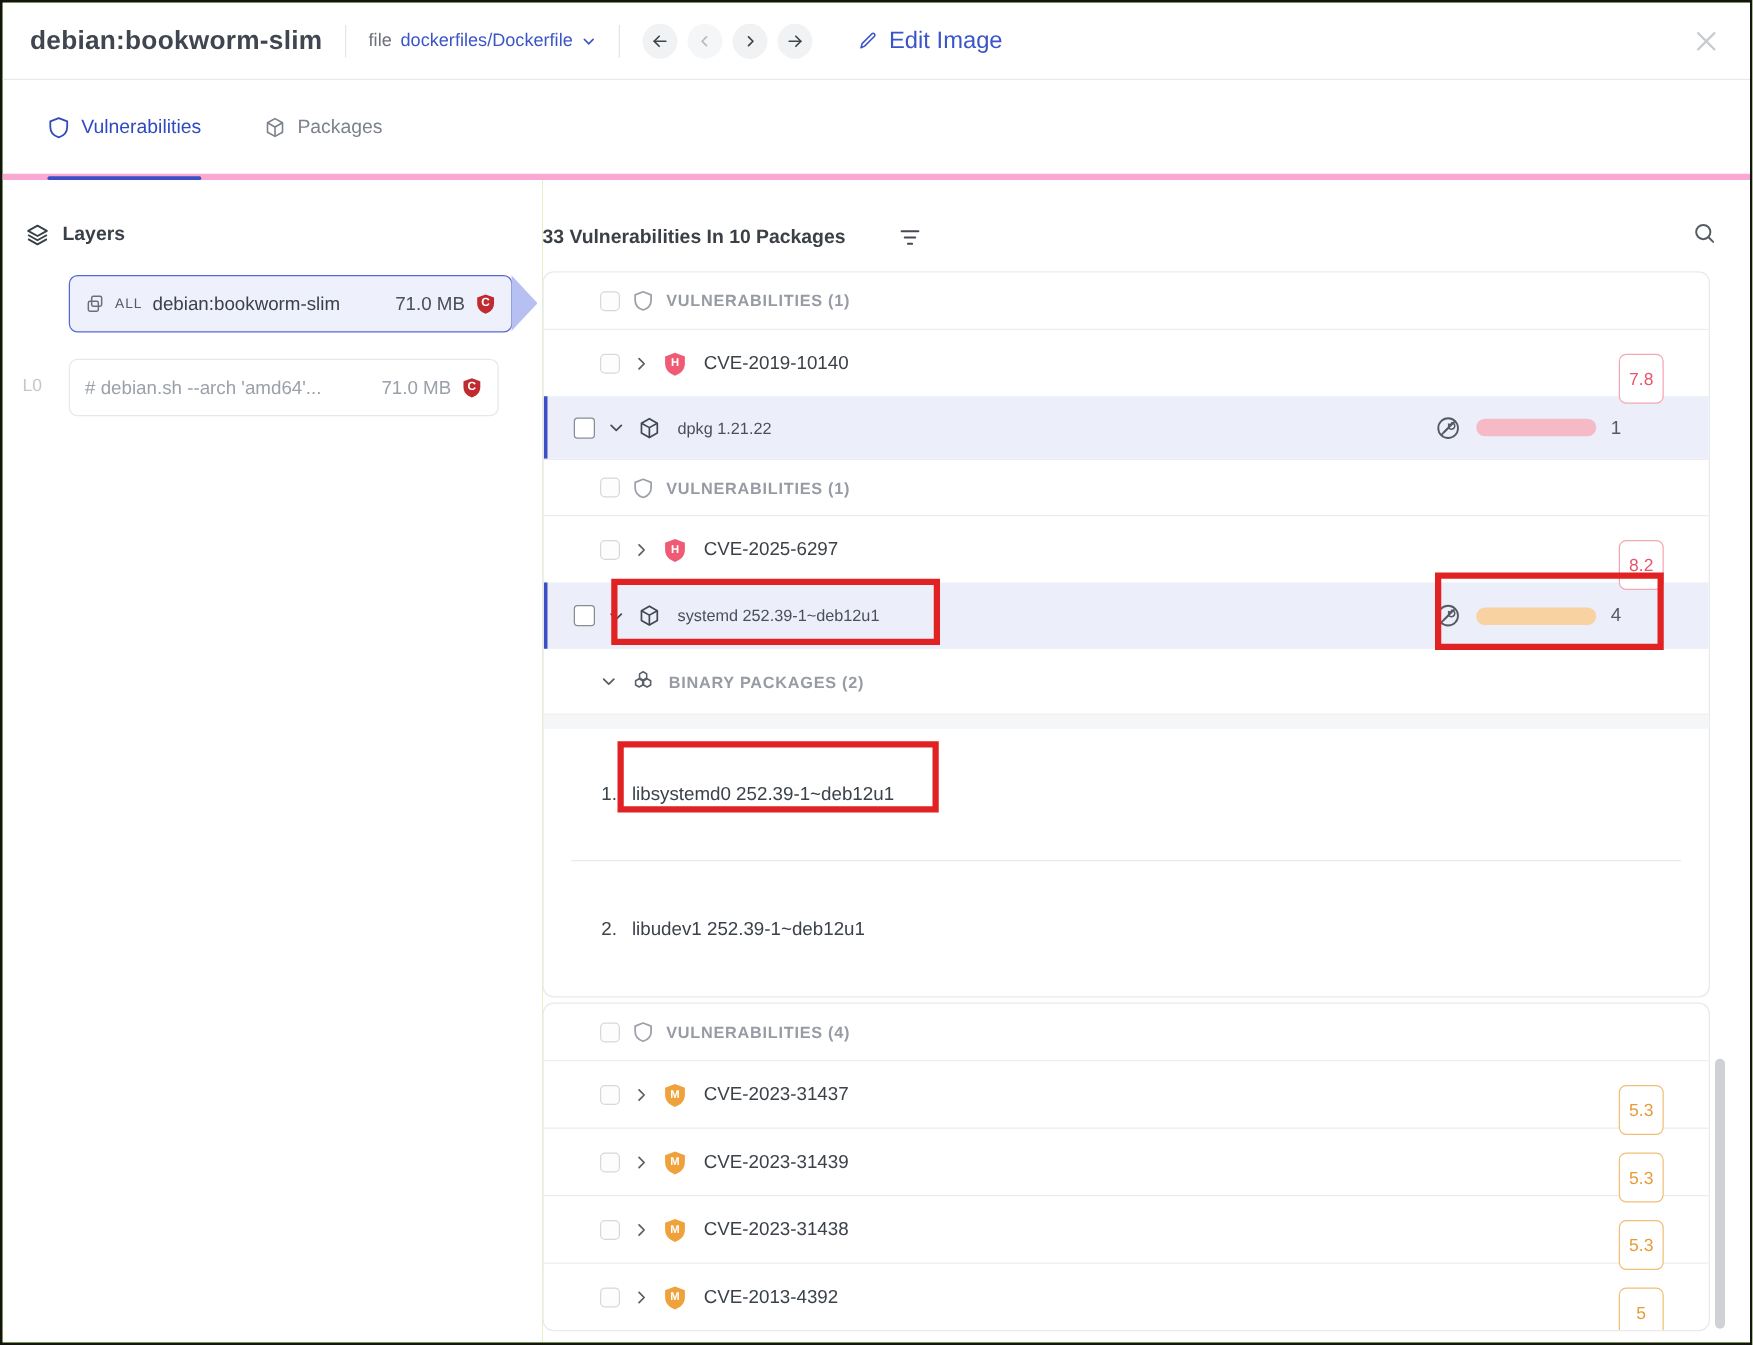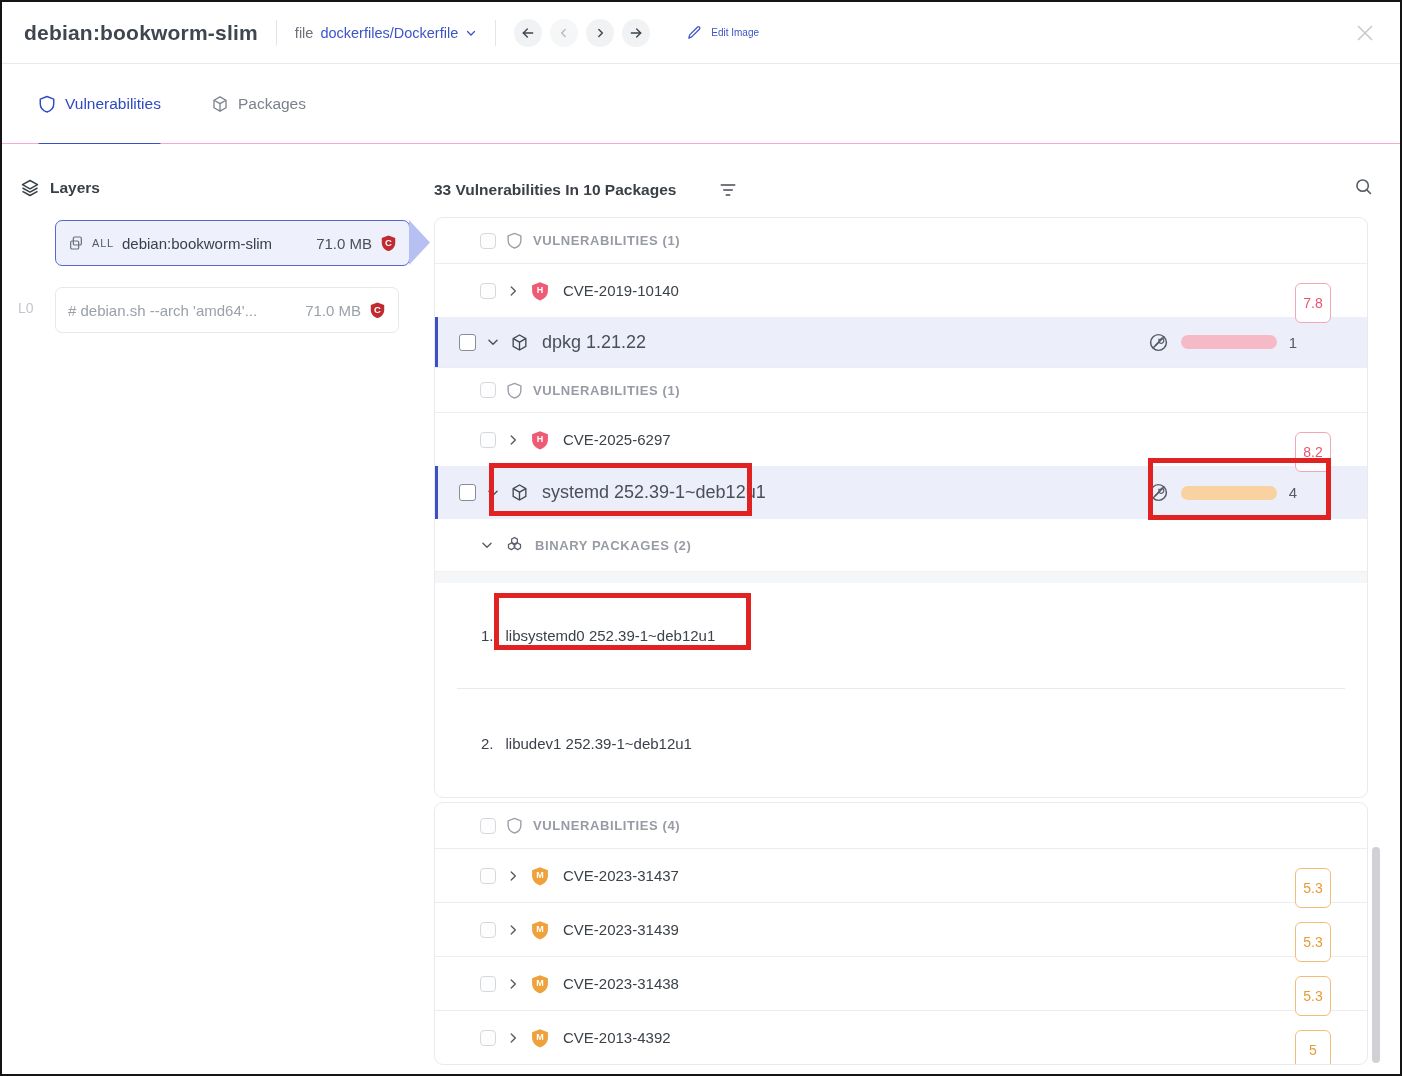--- a/index.html
+++ b/index.html
@@ -15,25 +15,25 @@
   .app-title{ font-size:21px; font-weight:700; color:#3f4650; letter-spacing:.2px; }
   .vsep{ width:1px; height:26px; background:#e3e5e9; margin:0 18px; }
   .file-select{ display:flex; align-items:center; gap:7px; cursor:pointer; }
   .file-label{ font-size:14.5px; color:#6b7079; }
   .file-value{ font-size:14.5px; color:#3b55c7; font-weight:500; }
   .navs{ display:flex; gap:8px; align-items:center; }
   .navbtn{ width:28px; height:28px; border-radius:50%; background:#f1f2f4; display:flex;
            align-items:center; justify-content:center; cursor:pointer; }
   .navbtn.disabled{ background:#f5f6f7; }
   .edit-image{ display:flex; align-items:center; gap:8px; margin-left:36px; cursor:pointer; }
-  .edit-image span{ color:#3b55c7; font-size:10px; }
+  .edit-image span{ color:#3b55c7; font-size:19px; }
   .close-x{ margin-left:auto; cursor:pointer; }
 
   
-  .tabsbar{ position:absolute; top:62px; left:0; right:0; height:80px; border-bottom:1px solid #f9a8d4;
+  .tabsbar{ position:absolute; top:62px; left:0; right:0; height:80px; border-bottom:5px solid #f9a8d4;
             display:flex; align-items:center; padding-left:36px; gap:50px; background:#fff; }
   .tab{ position:relative; height:80px; display:flex; align-items:center; gap:9px; cursor:pointer;
         color:#7c828b; font-size:15.5px; }
   .tab.active{ color:#2f4ac0; font-weight:500; }
   .tab.active::after{ content:""; position:absolute; left:0; right:0; bottom:-2px; height:3px;
         background:var(--accent,#2f4ac0); border-radius:2px; }
 
   
   .left-panel{ position:absolute; top:142px; left:0; width:432px; bottom:0; background:#fff; }
   .layers-header{ position:absolute; top:34px; left:18px; display:flex; align-items:center; gap:10px;
@@ -67,21 +67,21 @@
   .card1{ top:73px; }
   .card2{ top:658px; }
 
   .row{ display:flex; align-items:center; }
   .sec-row{ height:45px; padding-left:45px; gap:10px; }
   .sec-label{ font-size:13px; font-weight:600; color:#979ba3; letter-spacing:.6px; }
   .cve-row{ height:54px; padding-left:45px; gap:10px; border-top:1px solid #ecedf0; cursor:pointer; }
   .cve-id{ font-size:15px; color:#3c424a; margin-left:3px; }
   .pkg-row{ height:50px; padding-left:21px; gap:10px; background:#eceefa;
             border-left:3px solid var(--accent,#3c4fc4); cursor:pointer; }
-  .pkg-name{ font-size:18px; color:#4a4f58; margin-left:3px; }
+  .pkg-name{ font-size:13px; color:#4a4f58; margin-left:3px; }
 
   .checkbox{ width:16px; height:16px; border:1px solid #d5d8dd; border-radius:4px; background:#fdfdfd;
              flex:0 0 auto; cursor:pointer; }
   .checkbox.dark{ width:17px; height:17px; border:1.5px solid #878d96; border-radius:3px; background:#fff; }
 
   .sevshield{ position:relative; width:20px; height:20px; flex:0 0 auto; }
   .sevshield i{ position:absolute; inset:0; display:flex; align-items:center; justify-content:center;
                 font-style:normal; color:#fff; font-size:9px; font-weight:700; padding-bottom:2px; }
 
   .score{ margin-left:auto; margin-right:36px; min-width:36px; height:40px; padding:0 7px;

